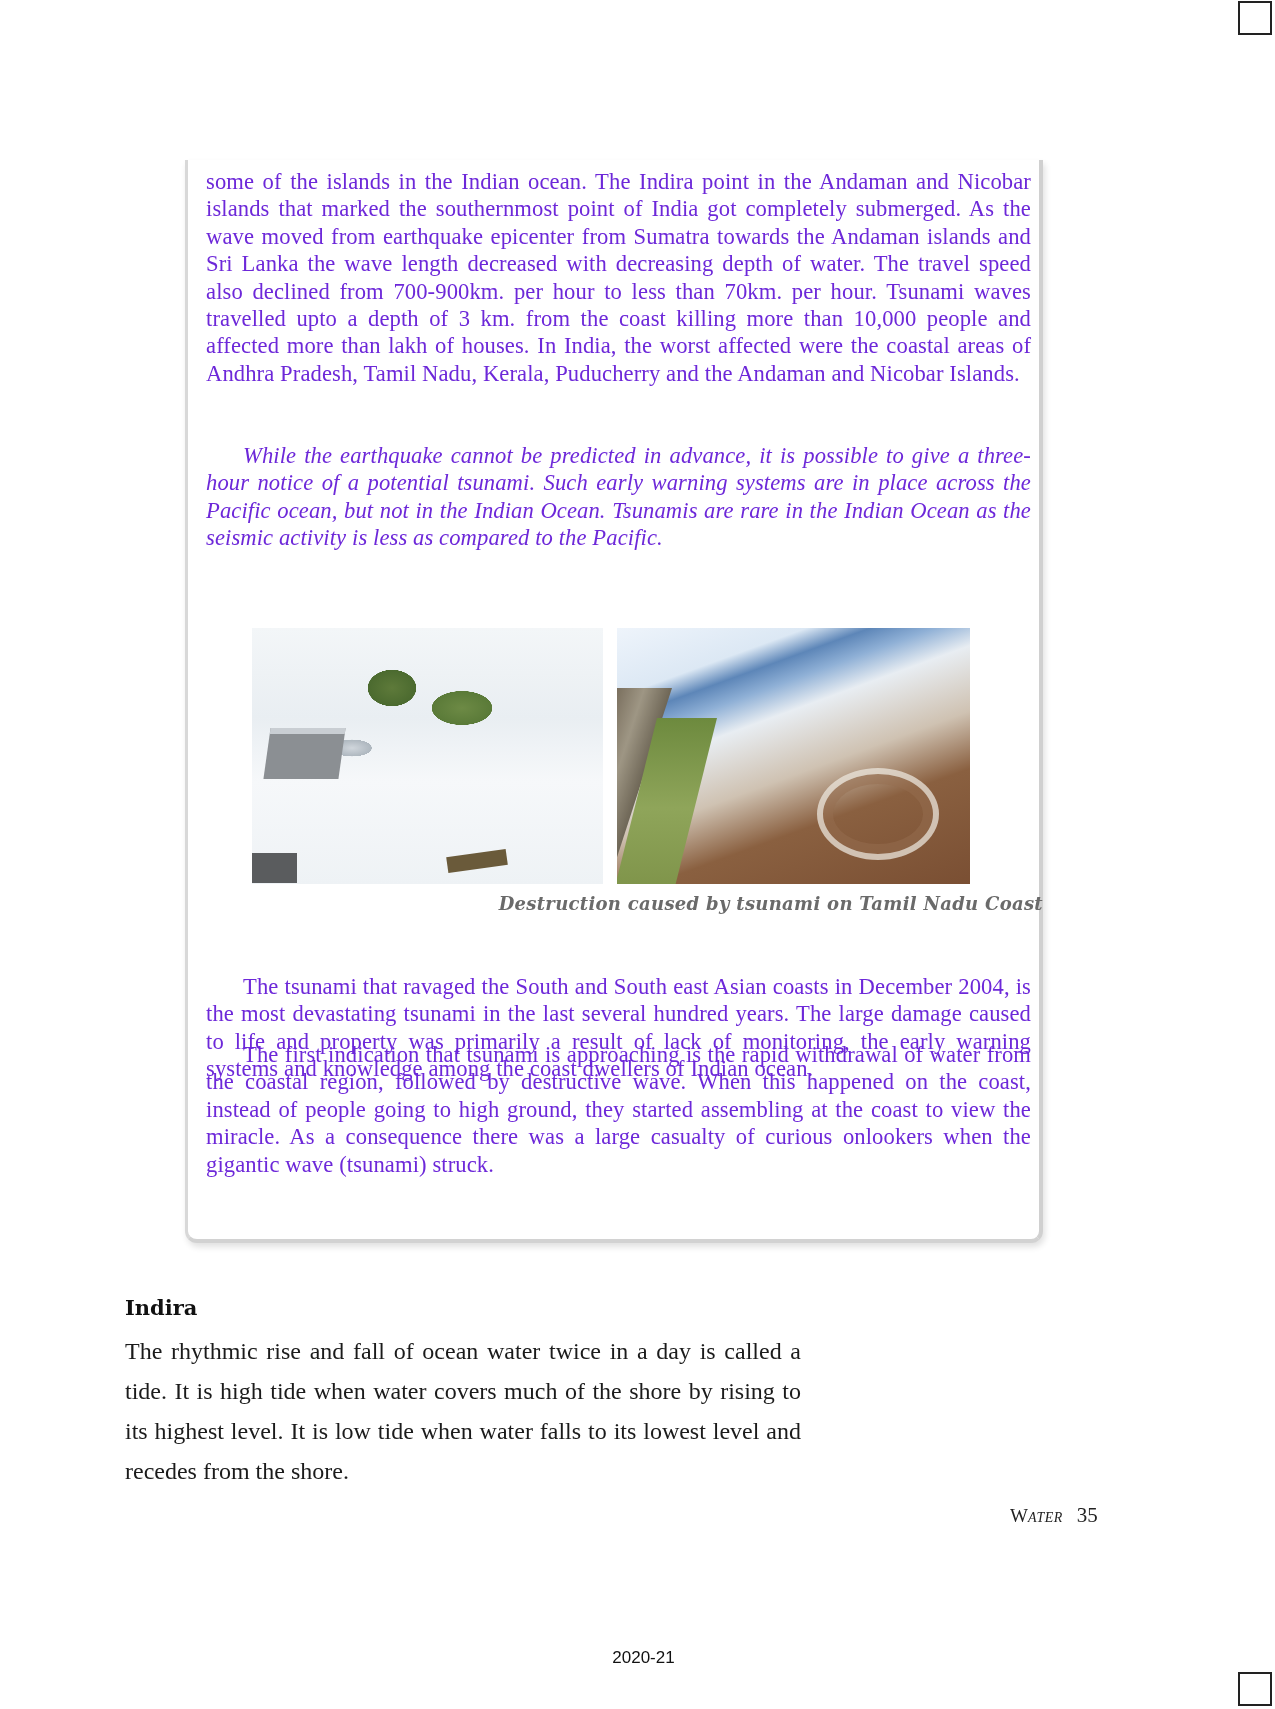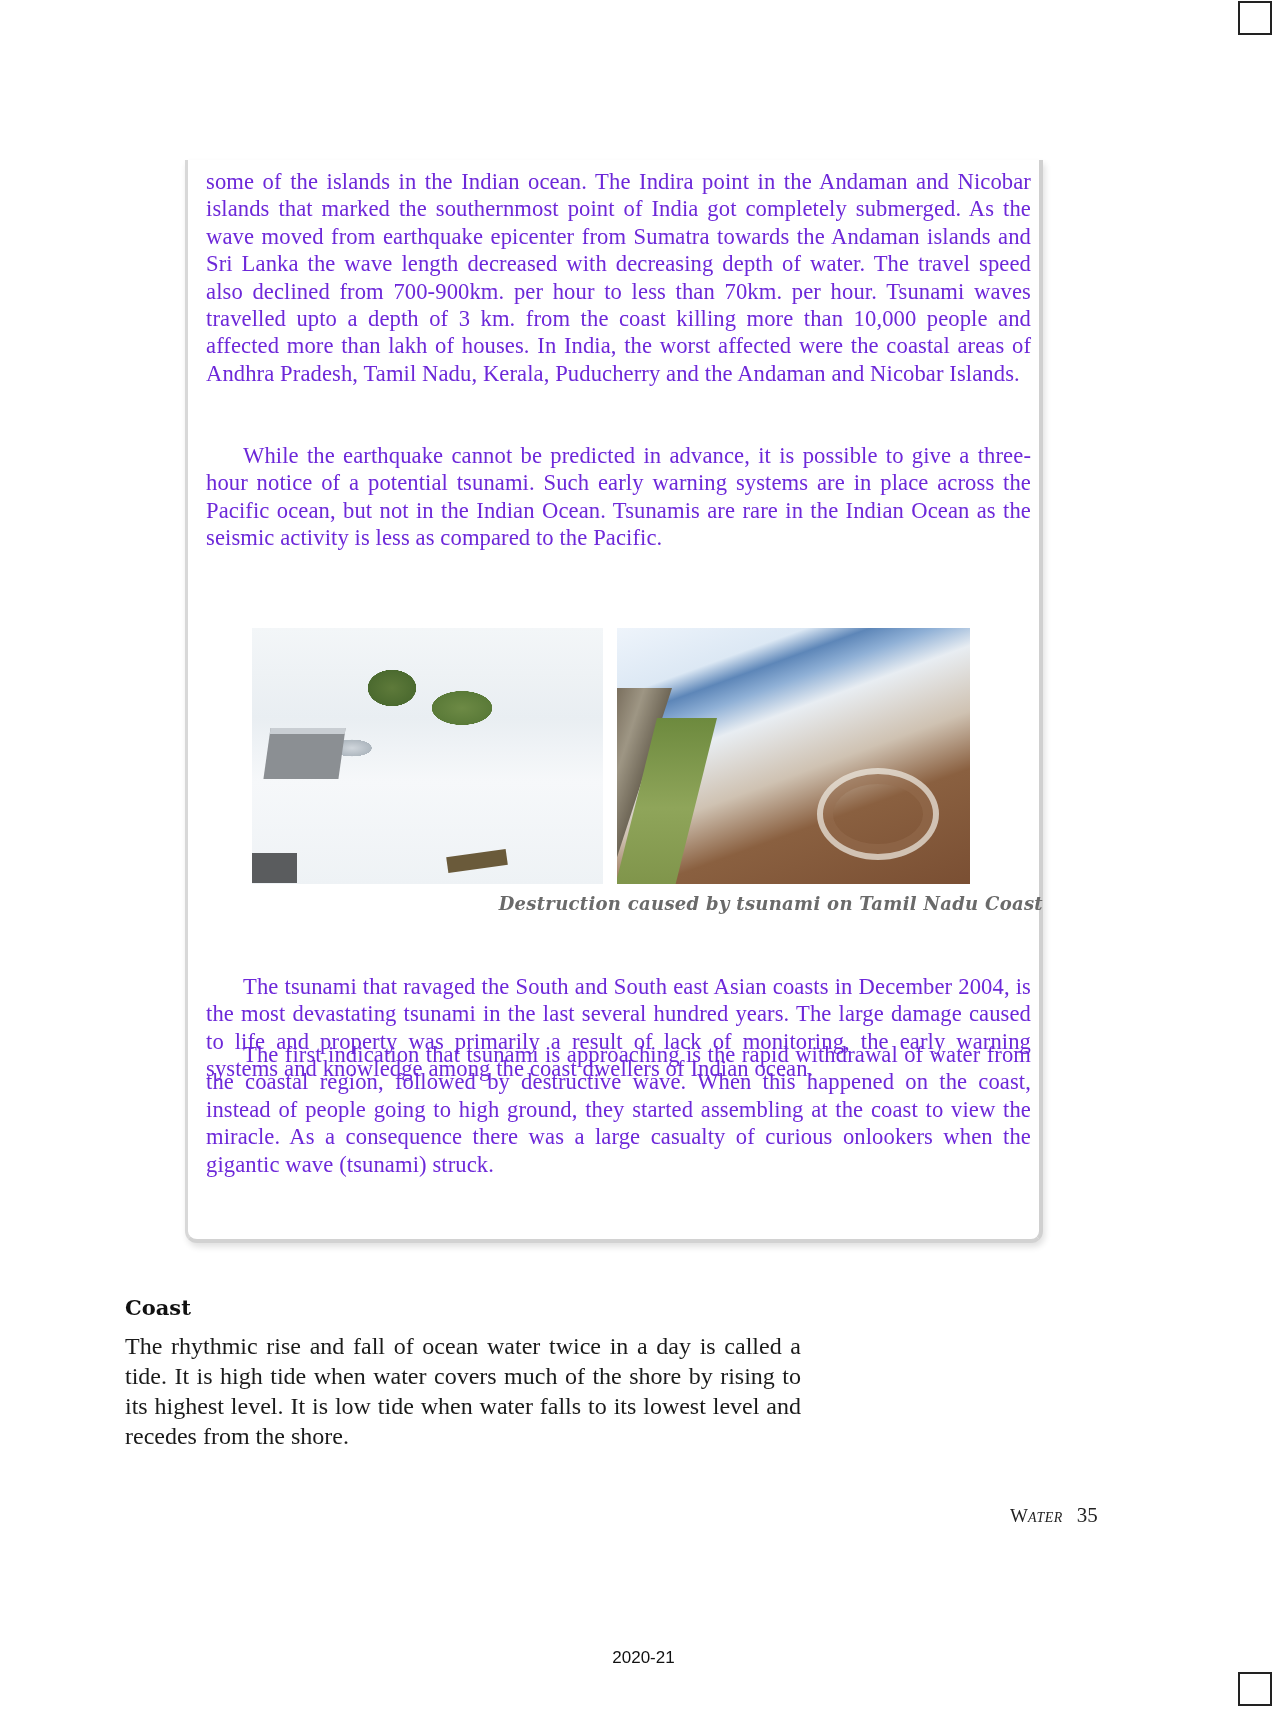--- a/index.html
+++ b/index.html
@@ -21,21 +21,21 @@
     box-shadow: 2px 4px 6px rgba(0,0,0,0.12);
     box-sizing: border-box;
   }
   .para {
     position: absolute; left: 206px; width: 825px;
     font-size: 22.6px; line-height: 27.4px; text-align: justify;
     margin: 0; color: #6d28d9; letter-spacing: 0.1px;
   }
   .para .indent { display: inline-block; width: 37px; }
   .p1 { top: 168px; }
-  .p2 { top: 442px; }
+  .p2 { top: 442px; font-style: italic; }
   .p3 { top: 929px; margin-top: 44px; }
   .p4 { top: 1041px; }
 
   .figure { position: absolute; top: 628px; height: 256px; overflow: hidden; }
   .fig-left { left: 252px; width: 351px;
     background:
       radial-gradient(ellipse 40px 30px at 140px 60px, #5e7a3a 0%, #4b6a2f 60%, transparent 61%),
       radial-gradient(ellipse 50px 28px at 210px 80px, #6d8a45 0%, #5a7a38 60%, transparent 61%),
       radial-gradient(ellipse 28px 12px at 100px 120px, #d0d6dc 0%, #aeb7bf 70%, transparent 71%),
       linear-gradient(180deg, #f3f6f8 0%, #e9eef2 35%, #f6f8fa 60%, #eef2f5 100%);
@@ -56,21 +56,21 @@
     font-family: "DejaVu Serif", serif; font-style: italic; font-weight: bold;
     font-size: 18px; color: #6a6a6a; letter-spacing: 0.3px;
   }
 
   .tides-heading {
     position: absolute; left: 125px; top: 1295px;
     font-family: "DejaVu Serif", serif; font-weight: bold; font-size: 21px; color: #111;
   }
   .tides-body {
     position: absolute; left: 125px; top: 1331px; width: 676px;
-    font-size: 24px; line-height: 30px; text-align: justify; margin: 0; color: #1b1b1b;
+    font-size: 24px; line-height: 40px; text-align: justify; margin: 0; color: #1b1b1b;
   }
   .running-foot {
     position: absolute; left: 1010px; top: 1503px; font-size: 19px; color: #222;
   }
   .running-foot .sc-big { font-size: 19px; }
   .running-foot .sc-small { font-size: 14px; letter-spacing: 0.5px; font-style: italic; }
   .running-foot .pg { margin-left: 14px; font-size: 21px; margin-top: 45px; }
   .year {
     position: absolute; left: 0; width: 1275px; top: 1648px; text-align: center;
     font-family: "Liberation Sans", "DejaVu Sans", sans-serif; font-size: 17px; color: #111; padding-left: 6px;
@@ -95,19 +95,19 @@
 <div class="figure fig-right">
   <div class="road"></div>
     <div class="lawn"></div>
     <div class="swirl"></div>
 </div>
 <div class="caption">Destruction caused by tsunami on Tamil Nadu Coast</div>
 
 <p class="para p3"><span class="indent"></span><span>The tsunami that ravaged the South and South east Asian coasts in December 2004, is the most devastating tsunami in the last several hundred years. The large damage caused to life and property was primarily a result of lack of monitoring, the early warning systems and knowledge among the coast dwellers of Indian ocean.</span></p>
 <p class="para p4"><span class="indent"></span><span>The first indication that tsunami is approaching is the rapid withdrawal of water from the coastal region, followed by destructive wave. When this happened on the coast, instead of people going to high ground, they started assembling at the coast to view the miracle. As a consequence there was a large casualty of curious onlookers when the gigantic wave (tsunami) struck.</span></p>
 
-<div class="tides-heading">Coast</div>
+<div class="tides-heading">Indira</div>
 <p class="tides-body">The rhythmic rise and fall of ocean water twice in a day is called a tide. It is high tide when water covers much of the shore by rising to its highest level. It is low tide when water falls to its lowest level and recedes from the shore.</p>
 
 <div class="running-foot">
   <span class="sc-big">W</span><span class="sc-small">ATER</span><span class="pg">35</span>
 </div>
 <div class="year">2020-21</div>
 
 </body></html>

